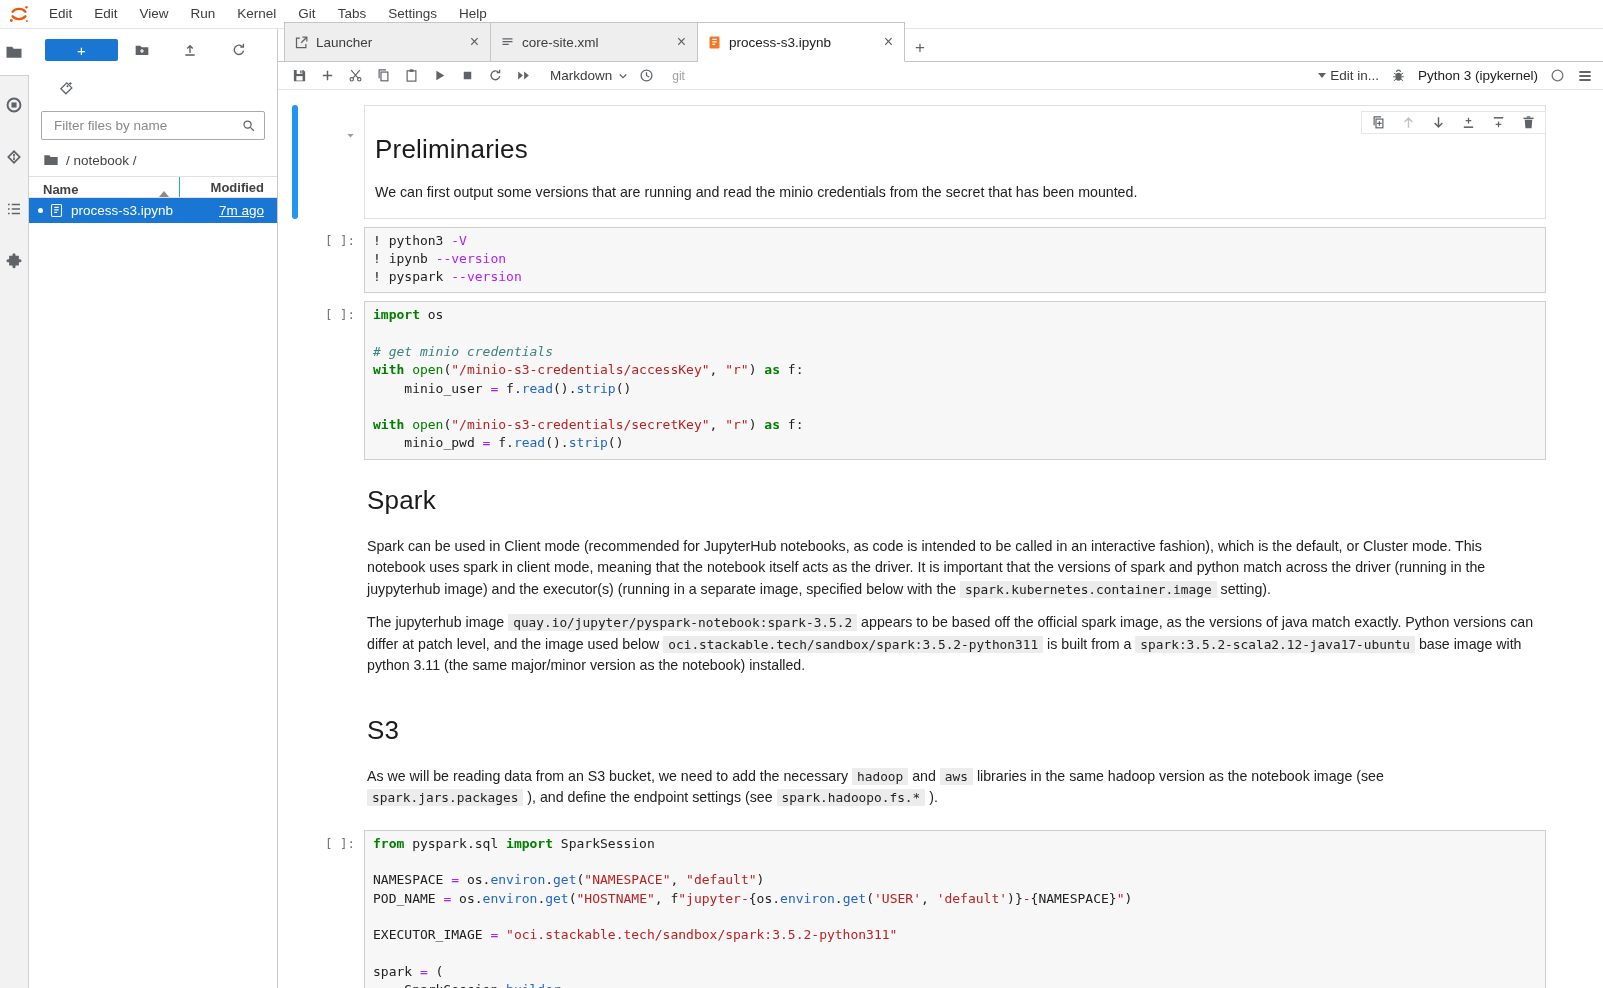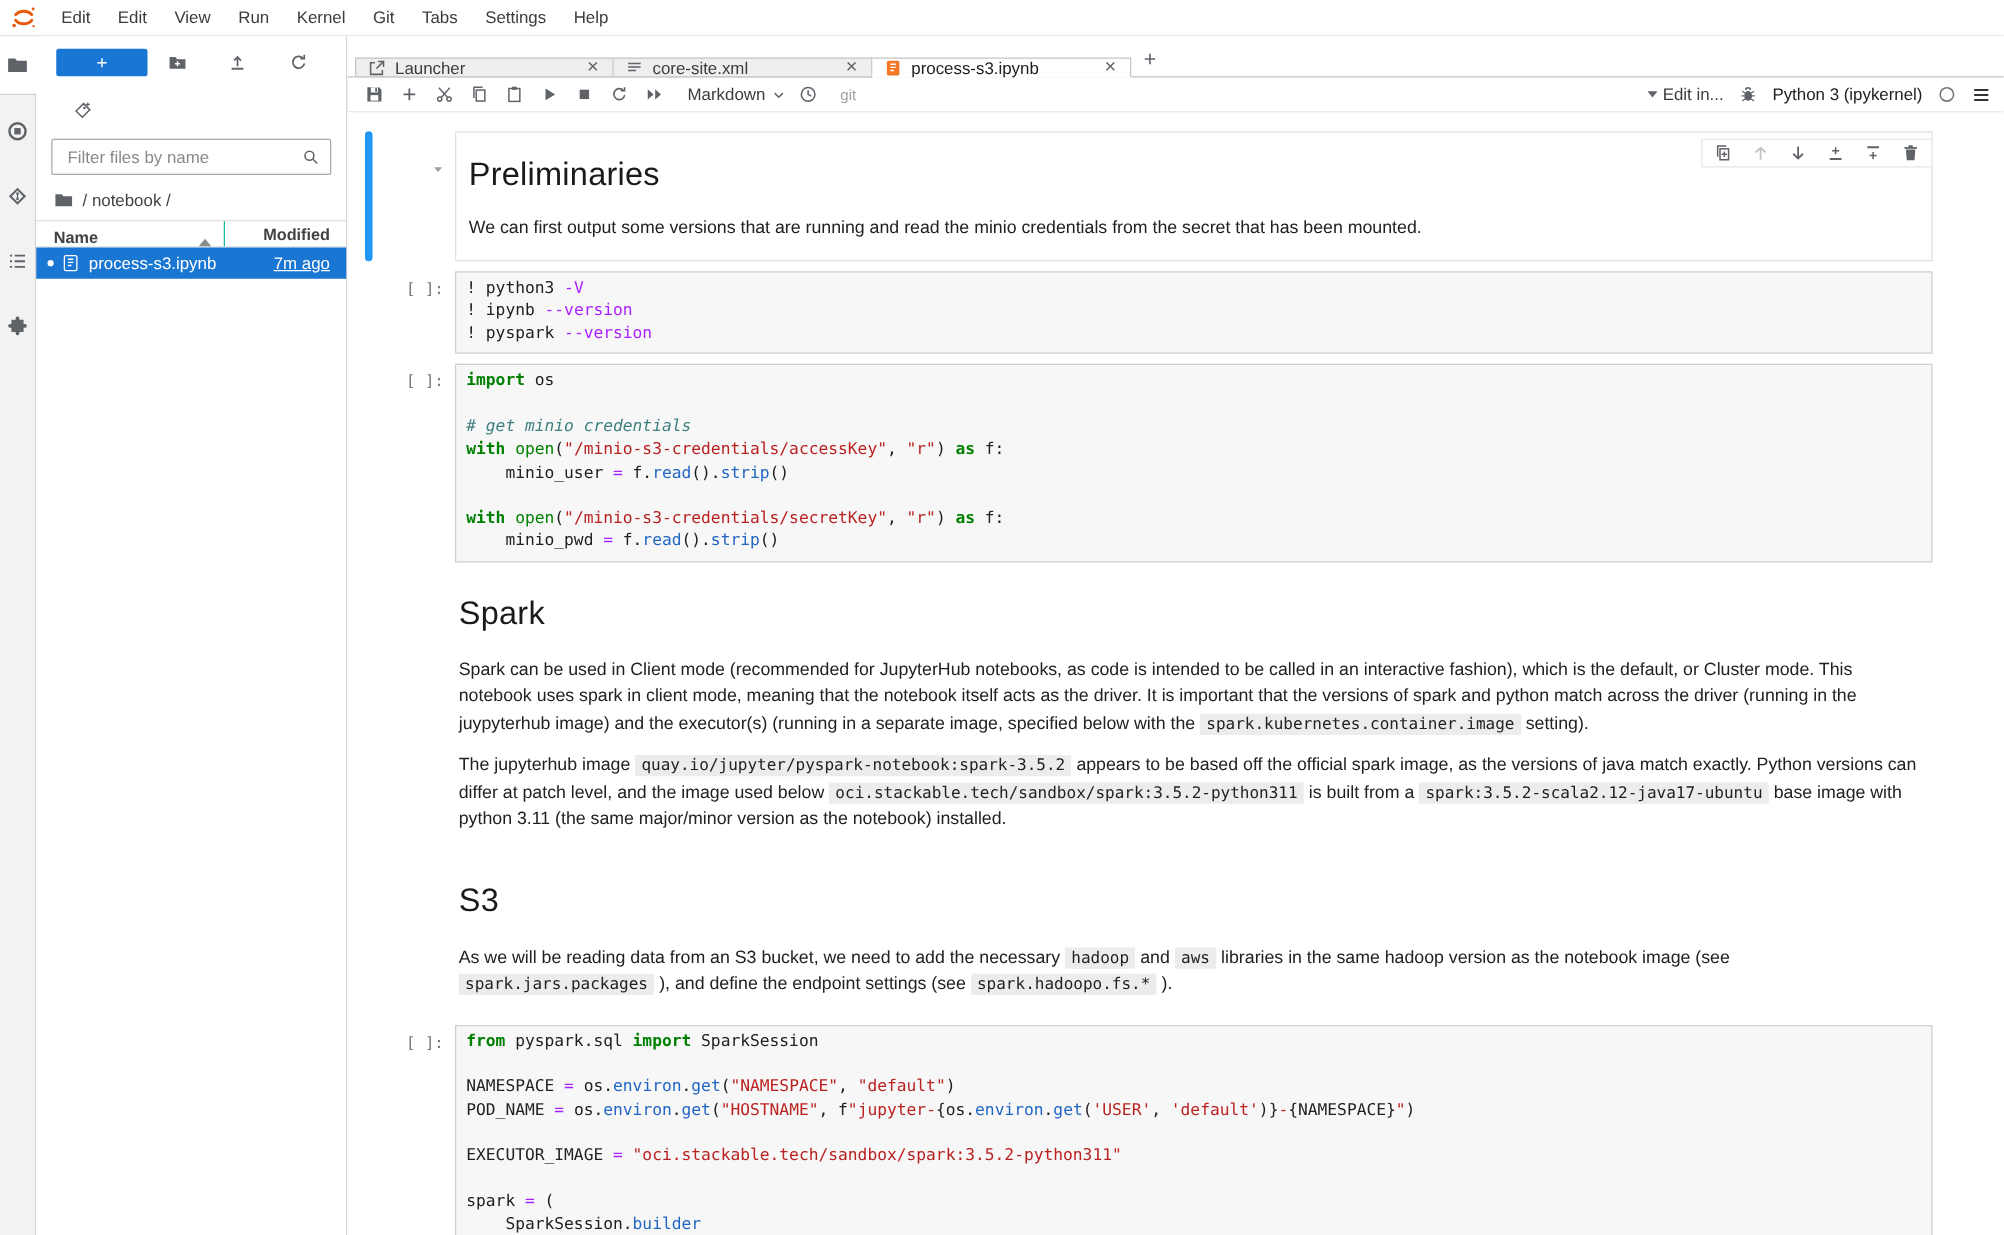--- a/index.html
+++ b/index.html
@@ -43,21 +43,21 @@
   .file-row { display:flex; align-items:center; height:25px; font-size:13.5px; cursor:pointer; }
   .file-row.selected { background:#1976d2; color:#fff; }
   .file-dot { width:5px; height:5px; border-radius:50%; background:#fff; margin:0 6px 0 9px; flex:none; }
   .file-row .icon { width:15px; height:15px; margin-right:7px; }
   .file-name { flex:1; overflow:hidden; white-space:nowrap; }
   .file-mod { padding-right:13px;text-decoration:underline; }
 
   
   .main { flex:1; display:flex; flex-direction:column; min-width:0; background:#fff; }
   .tabbar { height:33px; display:flex; align-items:flex-end; background:#fff; border-bottom:1px solid #c5c5c5; padding-left:6px; }
-  .tab { width:207px; height:16px; display:flex; align-items:center; gap:7px; padding:0 9px; background:#eeeeee; border:1px solid #c5c5c5; border-bottom:none; font-size:13.5px; color:#3c3c3c; margin-bottom:-1px; border-bottom:1px solid #c5c5c5; cursor:pointer; }
+  .tab { width:207px; height:40px; display:flex; align-items:center; gap:7px; padding:0 9px; background:#eeeeee; border:1px solid #c5c5c5; border-bottom:none; font-size:13.5px; color:#3c3c3c; margin-bottom:-1px; border-bottom:1px solid #c5c5c5; cursor:pointer; }
   .tab + .tab { border-left:none; }
   .tab.active { background:#fff; border-bottom:1px solid #fff; color:#212121; }
   .tab .icon { width:15px; height:15px; }
   .tab-label { flex:1; overflow:hidden; white-space:nowrap; }
   .tab-close { color:#5f6368; font-size:16px; line-height:1; padding:0 2px; }
   .add-tab { width:30px; height:28px; display:flex; align-items:center; justify-content:center; color:#5f6368; font-size:17px; margin-bottom:-1px; cursor:pointer; }
 
   
   .nbtoolbar { height:28px; flex:none; display:flex; align-items:center; border-bottom:1px solid #e4e4e4; padding:0 10px 0 14px; }
   .tb-btn { width:16px; height:16px; margin-right:12px; cursor:pointer; }
@@ -85,21 +85,21 @@
                font-family:"DejaVu Sans Mono",monospace; font-size:13px; color:#212121; }
   .code-line { height:18.3px; white-space:pre; }
   .tok-k { color:#008000; font-weight:bold; }
   .tok-b { color:#008000; }
   .tok-s { color:#ba2121; }
   .tok-c { color:#408080; font-style:italic; }
   .tok-o { color:#aa22ff; }
   .tok-p { color:#2166c4; }
 
   .md-body { padding:2px 12px 1px 3px; }
-  .md-body.boxed { border:1px solid #e0e0e0; background:#fff; padding:10px 12px 2px 10px; }
+  .md-body.boxed { border:1px solid #e0e0e0; background:#fff; padding:20px 12px 2px 10px; }
   .md-h2 { font-size:26px; font-weight:500; margin:8px 0 17px; color:#1a1a1a; letter-spacing:0.2px; }
   .md-body:not(.boxed) .md-h2 { margin:15px 0 20px; }
   .md-p { font-size:14.2px; line-height:21.5px; margin:0 0 12px; color:#212121; }
   .inline-code { font-family:"DejaVu Sans Mono",monospace; font-size:12.8px; background:#ececec; padding:1px 5px; border-radius:1px; }
 
   .cell-toolbar { position:absolute; top:6px; right:0; display:flex; align-items:center; gap:15px;
                   background:#fff; border:1px solid #e6e6e6; padding:3px 9px; z-index:5; }
   .cell-toolbar .icon { width:15px; height:15px; cursor:pointer; }
 </style>
 </head>

